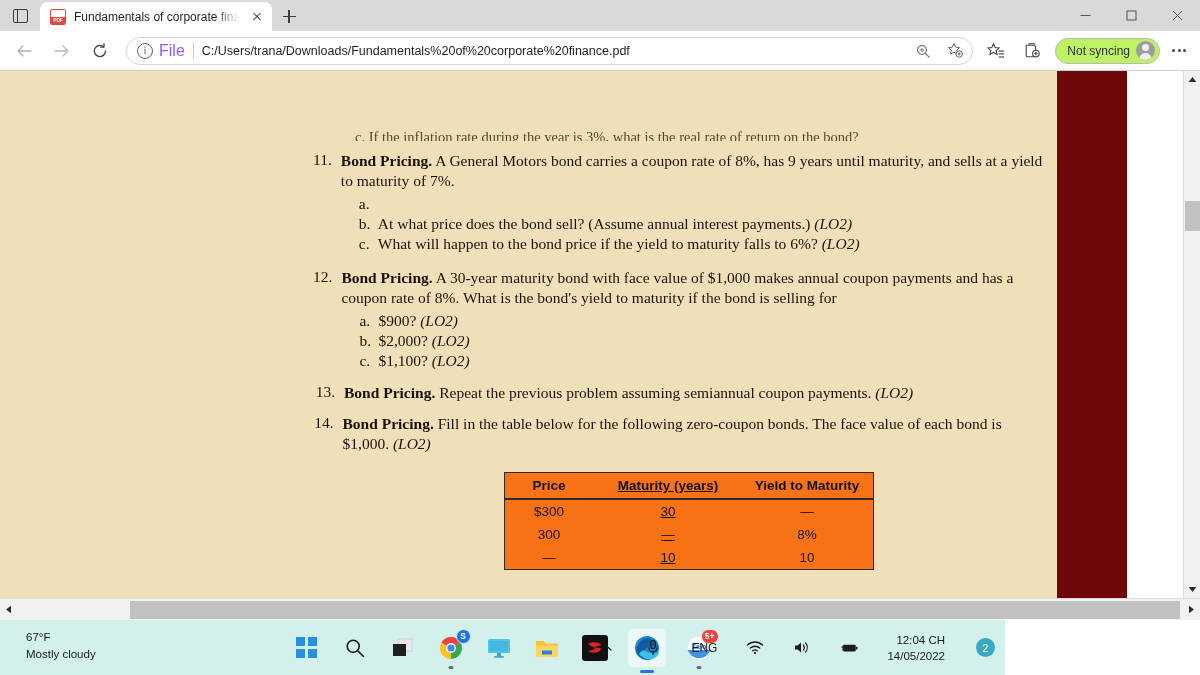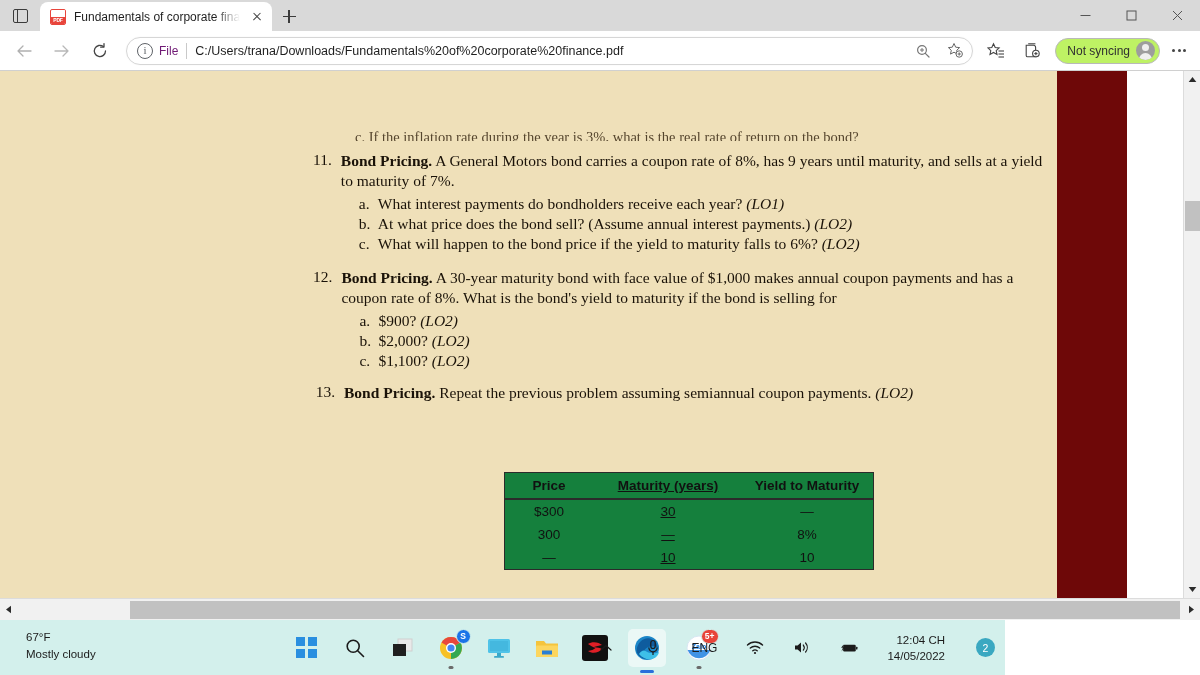--- a/index.html
+++ b/index.html
@@ -98,21 +98,21 @@
     background: #ffffff; border: 1px solid #d6d6d6; border-radius: 14px;
     display: flex; align-items: center; padding: 0 4px 0 10px; gap: 6px;
     box-shadow: 0 0 0 1px rgba(0,0,0,0.01);
   }
   .omnibox .info-icon {
     width: 16px; height: 16px; border: 1.3px solid #5f6368; border-radius: 50%;
     display: flex; align-items: center; justify-content: center;
     font-size: 11px; color: #5f6368; font-family: "Liberation Serif", serif; line-height: 1;
     flex: 0 0 16px;
   }
-  .omnibox .file-label { font-size: 12px; color: #701a75; }
+  .omnibox .file-label { font-size: 16px; color: #8b5cf6; }
   .omnibox .divider { width: 1px; height: 16px; background: #c9c9c9; margin: 0 2px; }
   .omnibox .url { font-size: 12.5px; color: #1f1f1f; flex: 1; white-space: nowrap; overflow: hidden; }
   .omnibox .obtn { width: 26px; height: 24px; display: flex; align-items: center; justify-content: center; }
 
   .tbtn { width: 34px; height: 30px; display: flex; align-items: center; justify-content: center; }
   .profile-pill {
     height: 26px; border: 1px solid #b9b9b9; border-radius: 13px;
     display: flex; align-items: center; gap: 6px; padding: 0 4px 0 11px; margin-left: 4px;
     background: #bef264;
   }
@@ -157,21 +157,21 @@
   .q .body { font-size: 15.5px; line-height: 19.5px; }
   .q .body b { font-weight: bold; }
   .q .body i { font-style: italic; }
   .sub { margin-top: 4px; }
   .sub .row { display: flex; gap: 8px; font-size: 15.5px; line-height: 20px; padding-left: 18px; }
   .sub .row .sl { width: 11px; }
 
   
   .bondtable {
     position: absolute; left: 504px; top: 401px; width: 370px;
-    background: #15803d; border: 1.5px solid #2b2b2b;
+    background: #f97316; border: 1.5px solid #2b2b2b;
     font-family: "Liberation Sans", sans-serif;
   }
   .bondtable .thead {
     display: flex; border-bottom: 2px solid #2b2b2b;
     font-weight: bold; font-size: 13.5px; color: #111; padding: 5px 0 5px 0;
   }
   .bondtable .trow { display: flex; font-size: 13.5px; color: #111; padding: 4px 0; }
   .bondtable .c1 { width: 88px; text-align: center; }
   .bondtable .c2 { width: 150px; text-align: center; text-decoration: underline; }
   .bondtable .c3 { width: 128px; text-align: center; }
@@ -364,21 +364,20 @@
 
         <div class="clipped-line">c. If the inflation rate during the year is 3%, what is the real rate of return on the bond?</div>
 
         <div class="q" style="left:313px; top:80px; width:730px;">
           <div class="num">11.</div>
           <div class="body">
             <div><b>Bond Pricing.</b><span> A General Motors bond carries a coupon rate of 8%, has 9 years until maturity, and sells at a yield to maturity of 7%.</span></div>
             <div class="sub">
               <div class="row">
                   <span class="sl">a.</span>
-                  <span><span>What interest payments do bondholders receive each year?</span> <i>(LO1)</i></span>
                 </div>
               <div class="row">
                   <span class="sl">b.</span>
                   <span><span>At what price does the bond sell? (Assume annual interest payments.)</span> <i>(LO2)</i></span>
                 </div>
               <div class="row">
                   <span class="sl">c.</span>
                   <span><span>What will happen to the bond price if the yield to maturity falls to 6%?</span> <i>(LO2)</i></span>
                 </div>
             </div>
@@ -406,20 +405,26 @@
           </div>
         </div>
 
         <div class="q" style="left:313px; top:312px; width:730px;">
           <div class="num">13.</div>
           <div class="body">
             <div><b>Bond Pricing.</b><span> Repeat the previous problem assuming semiannual coupon payments. </span><i>(LO2)</i></div>
           </div>
         </div>
 
+        <div class="q" style="left:313px; top:343px; width:730px;">
+          <div class="num">14.</div>
+          <div class="body">
+            <div><b>Bond Pricing.</b><span> Fill in the table below for the following zero-coupon bonds. The face value of each bond is $1,000. </span><i>(LO2)</i></div>
+          </div>
+        </div>
 
         <div class="bondtable">
           <div class="thead">
             <div class="c1">Price</div>
             <div class="c2">Maturity (years)</div>
             <div class="c3">Yield to Maturity</div>
           </div>
           <div class="trow">
             <div class="c1">$300</div>
             <div class="c2">30</div>

